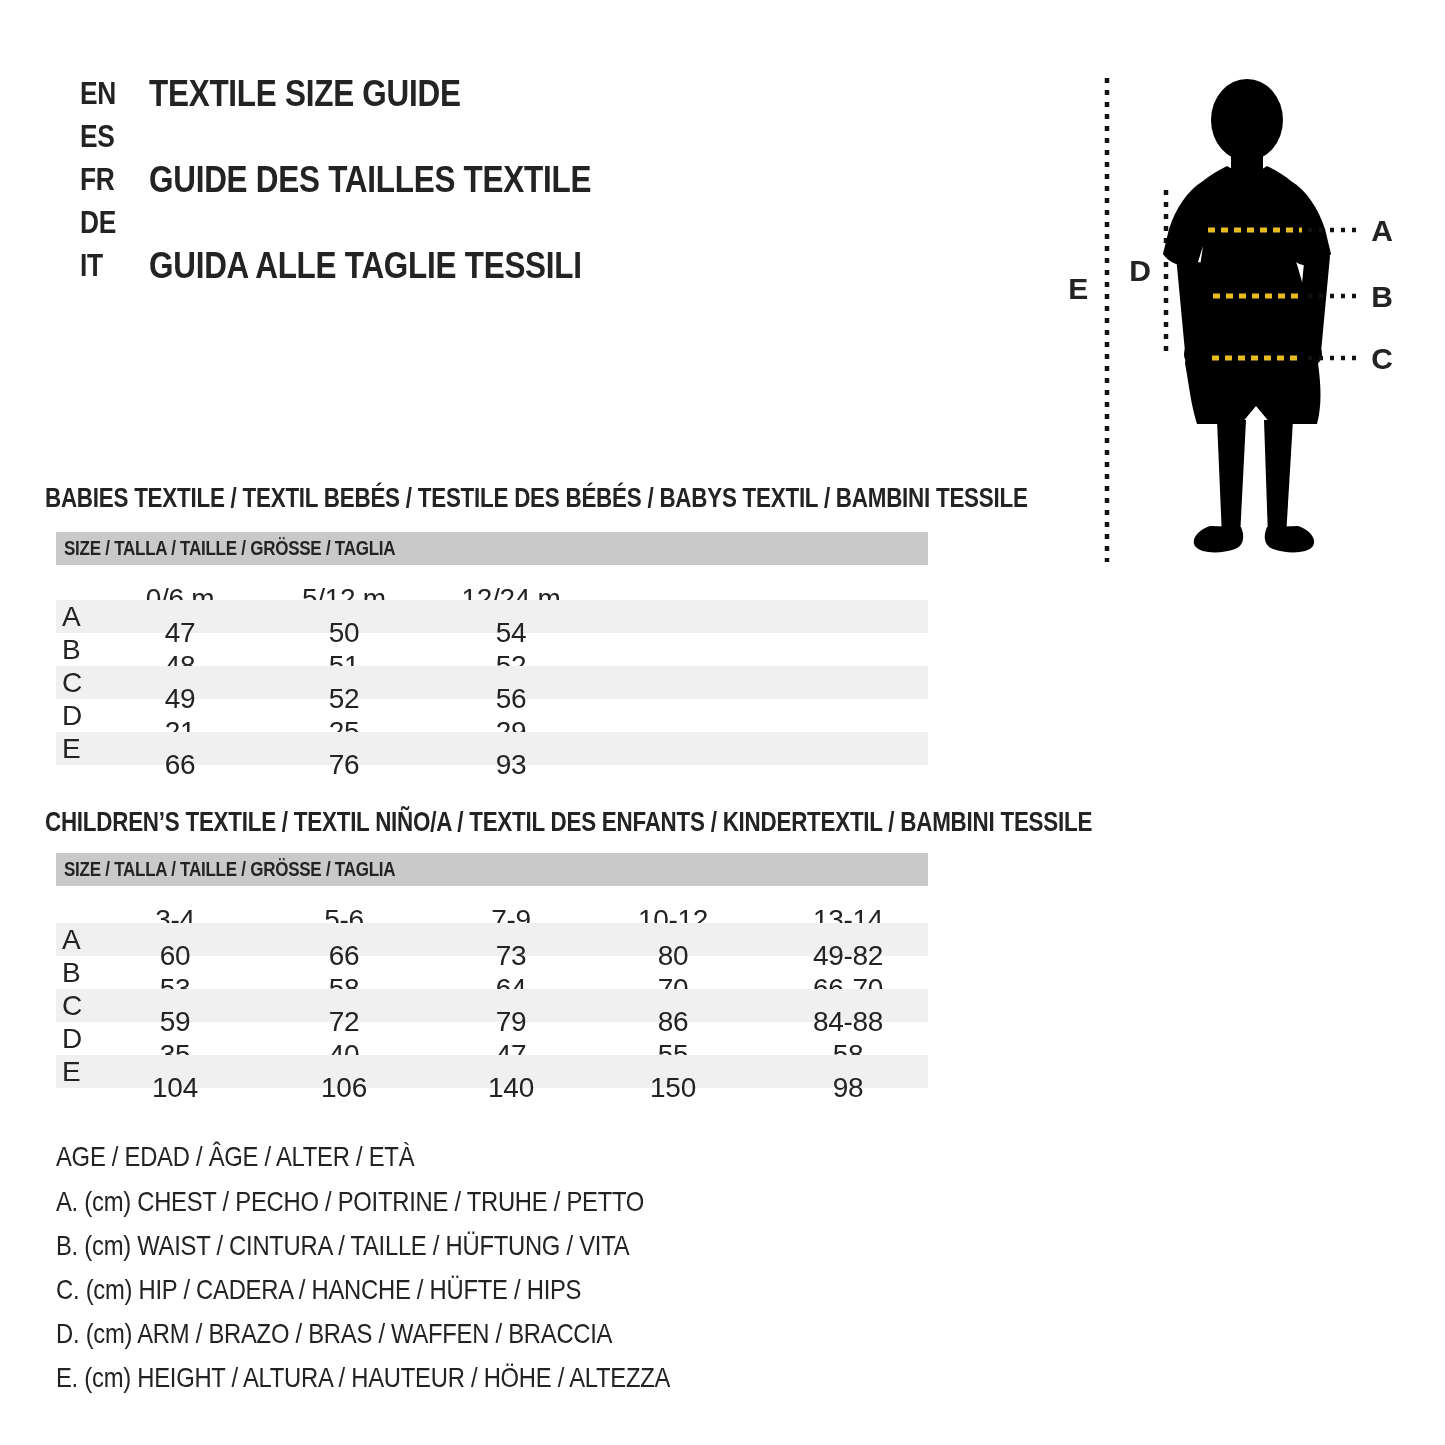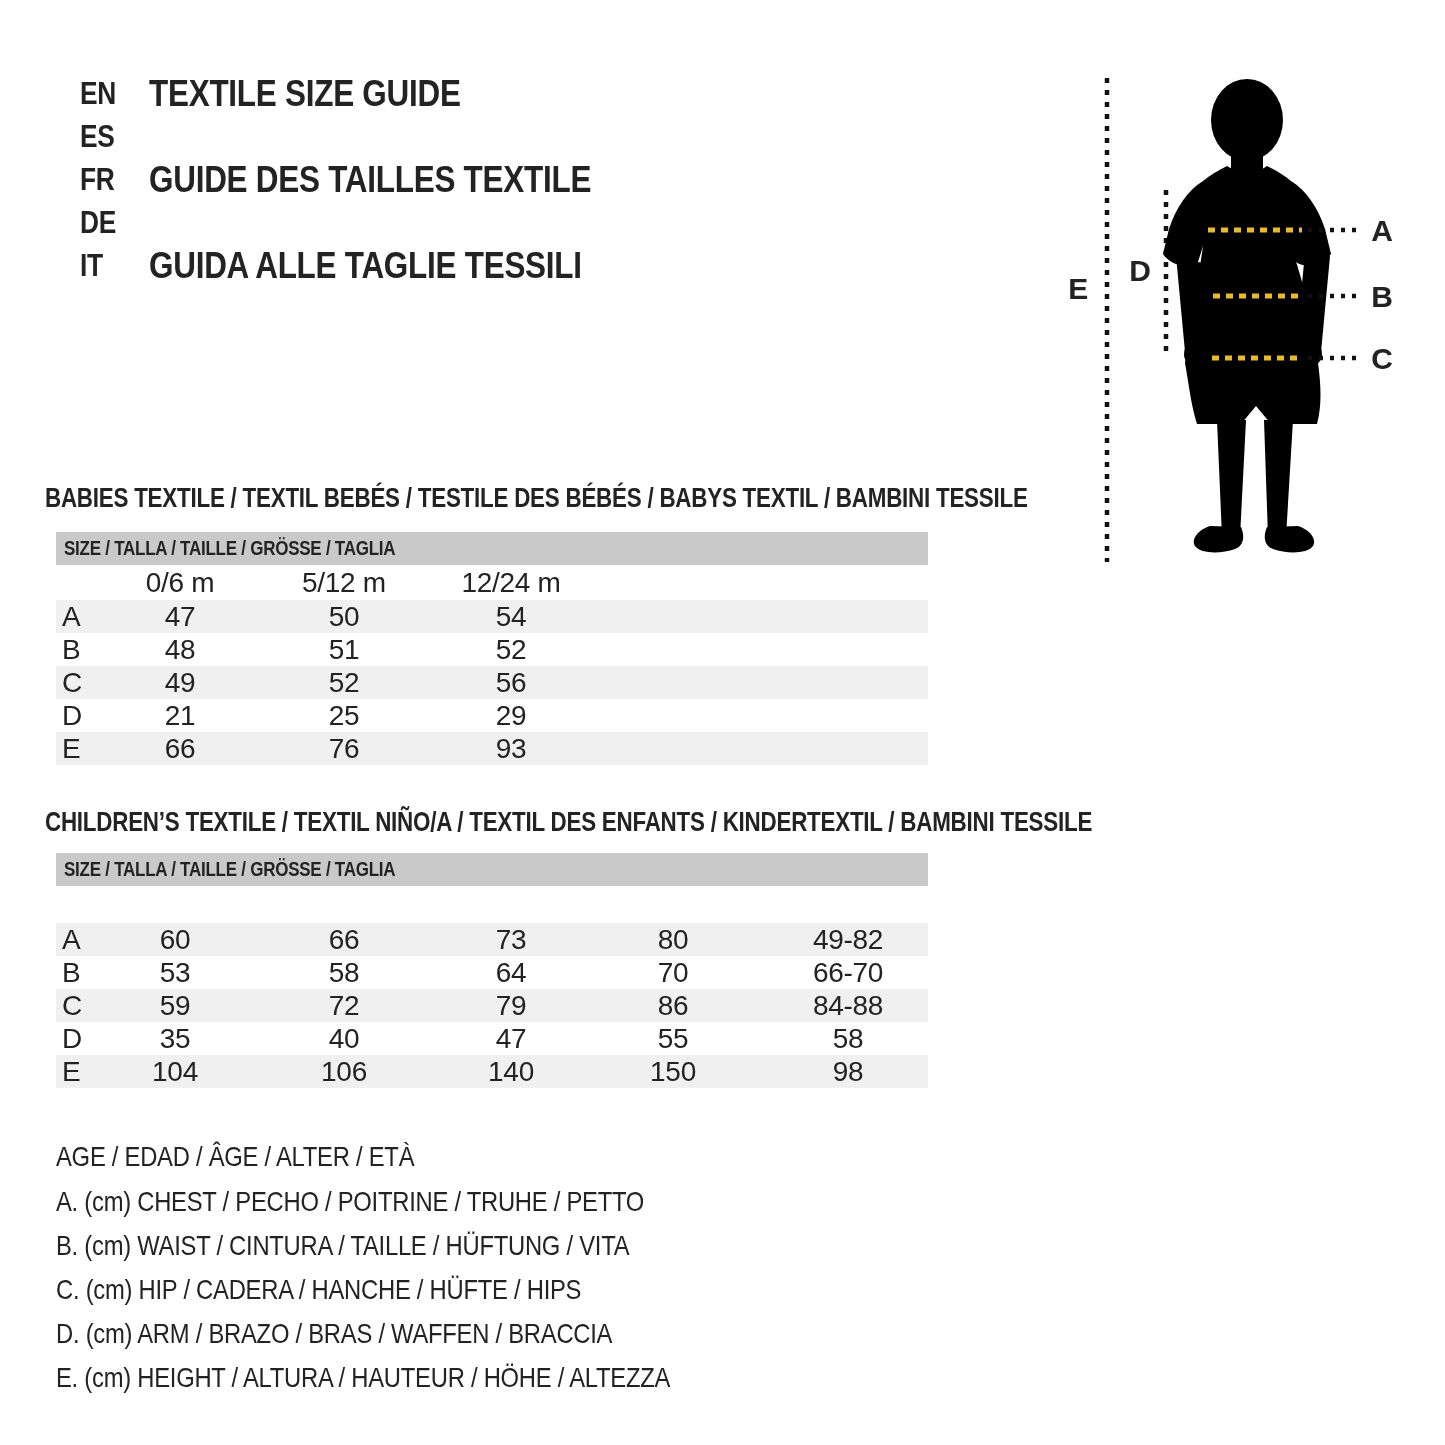--- a/index.html
+++ b/index.html
@@ -20,21 +20,21 @@
   
   .section-title { position:absolute; left:45px; height:30px; font-size:28px; font-weight:700; display:flex; align-items:flex-start; }
 
   
   .tbl { position:absolute; left:56px; width:872px; }
   .size-bar { position:absolute; left:0; width:872px; height:33px; background:#c9c9c9;
               display:flex; align-items:center; padding-left:8px; font-size:20px; font-weight:700; }
   .col-row, .data-row { position:absolute; left:0; width:872px; height:33px; }
   .data-row.striped { background:#f0f0f0; }
   .row-label { position:absolute; left:6px; top:0; height:33px; display:flex; align-items:center; font-size:28px; }
-  .cell { position:absolute; top:0; height:33px; display:flex; align-items:center; justify-content:center;
+  .cell { position:absolute; top:16px; height:33px; display:flex; align-items:center; justify-content:center;
           transform:translateX(-50%); font-size:28px;text-align:right; }
   .col-row .cell { height:35px; }
   
   .bt.c1 { left:124px; } .bt.c2 { left:288px; } .bt.c3 { left:455px; }
   
   .ct.c1 { left:119px; } .ct.c2 { left:288px; } .ct.c3 { left:455px; } .ct.c4 { left:617px; } .ct.c5 { left:792px; }
 
   
   .legend-line { position:absolute; left:56px; height:30px; display:flex; align-items:center; font-size:28px; }
 
@@ -172,20 +172,27 @@
   </div>
 
   <div class="section-title" style="top:806px">
     <span class="cond80">CHILDREN’S TEXTILE / TEXTIL NIÑO/A / TEXTIL DES ENFANTS / KINDERTEXTIL / BAMBINI TESSILE</span>
   </div>
 
   <div class="tbl" style="top:853px; height:236px">
     <div class="size-bar" style="top:0">
       <span class="cond">SIZE / TALLA / TAILLE / GRÖSSE / TAGLIA</span>
     </div>
+    <div class="col-row" style="top:33px">
+      <span class="cell ct c1">3-4</span>
+      <span class="cell ct c2">5-6</span>
+      <span class="cell ct c3">7-9</span>
+      <span class="cell ct c4">10-12</span>
+      <span class="cell ct c5">13-14</span>
+    </div>
     <div class="data-row striped" style="top:70px">
       <span class="row-label">A</span>
       <span class="cell ct c1">60</span>
       <span class="cell ct c2">66</span>
       <span class="cell ct c3">73</span>
       <span class="cell ct c4">80</span>
       <span class="cell ct c5">49-82</span>
     </div>
     <div class="data-row" style="top:103px">
       <span class="row-label">B</span>

